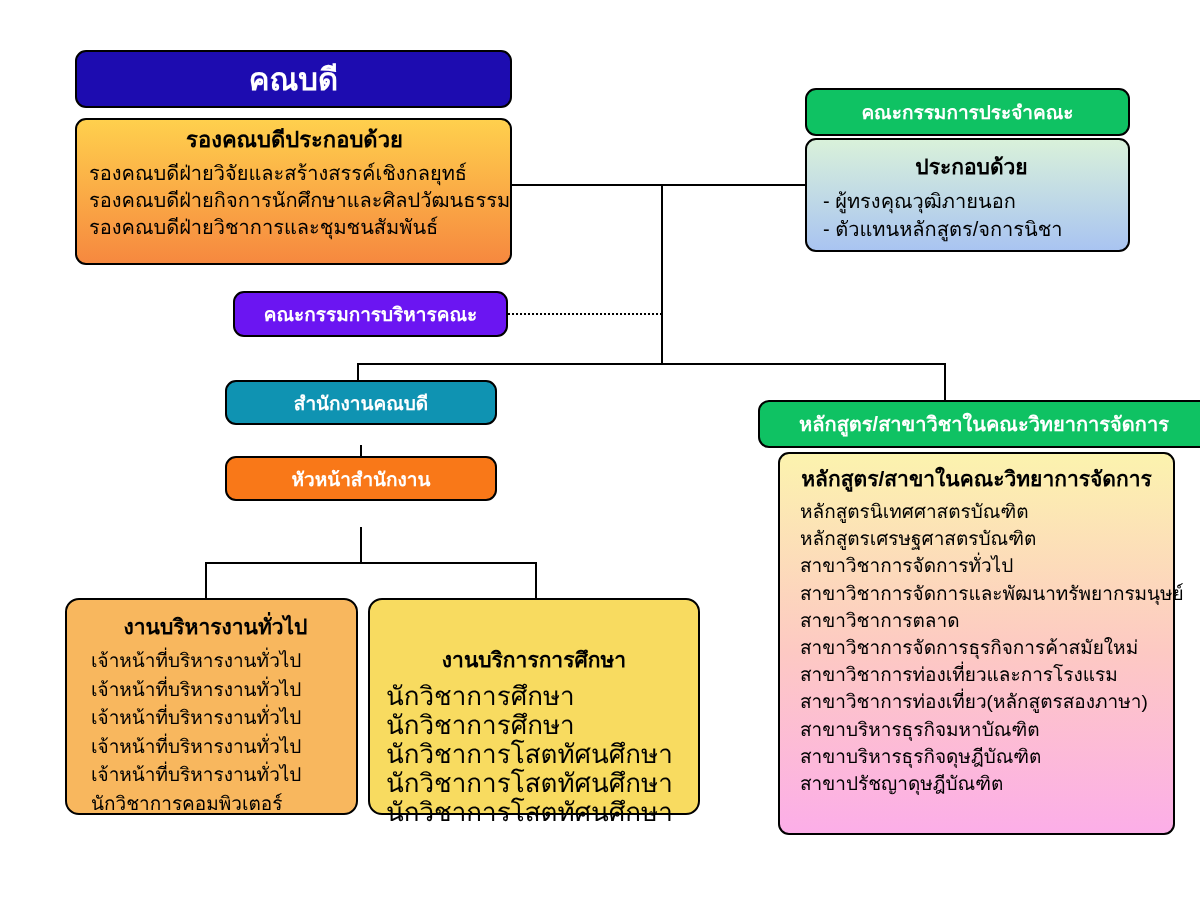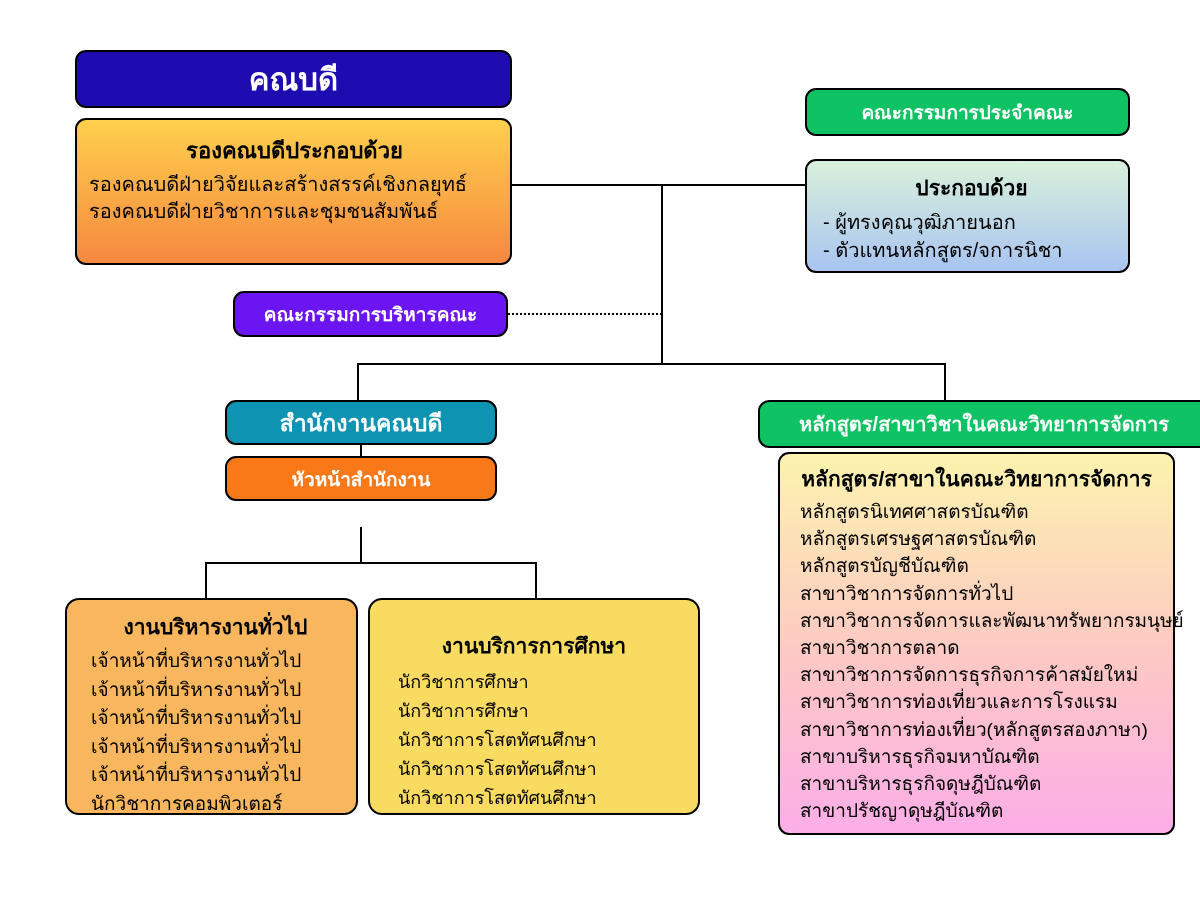--- a/index.html
+++ b/index.html
@@ -16,42 +16,42 @@
     color:#fff;font-weight:bold;text-align:center;}
   .line{position:absolute;}
   .hline{border-top:2px solid #000;height:0;}
   .vline{border-left:2px solid #000;width:0;}
   .dotline{border-top:2.5px dotted #000;height:0;}
 
   
   .dean{left:75px;top:50px;width:437px;height:58px;background:#1d0cb0;font-size:31px;}
   
   .vice{left:75px;top:118px;width:437px;height:147px;
-    background:linear-gradient(#ffd04d,#f6883f);padding:11px 10px 0 12px;}
+    background:linear-gradient(#ffd04d,#f6883f);padding:0 10px 0 12px;}
   .vice .bh{font-weight:bold;font-size:22px;text-align:center;margin:2px 0 3px 0;}
   .vice .li{font-size:20px;line-height:27px;white-space:nowrap;}
   
   .fch{left:805px;top:88px;width:325px;height:48px;background:#0fc263;font-size:19px;}
   .fcb{left:805px;top:138px;width:325px;height:114px;
-    background:linear-gradient(#d9f1da,#a9c4f1);padding:8px 8px 0 16px;margin-top:21px;}
+    background:linear-gradient(#d9f1da,#a9c4f1);padding:8px 8px 0 16px;}
   .fcb .bh{font-weight:bold;font-size:21px;text-align:center;margin:2px 0 4px 0;}
   .fcb .li{font-size:20px;line-height:28px;white-space:nowrap;}
   
   .exec{left:233px;top:291px;width:275px;height:46px;background:#6b15f2;font-size:19px;}
   
-  .doff{left:225px;top:400px;width:272px;height:45px;background:#0f93b2;font-size:23px;}
+  .doff{left:225px;top:380px;width:272px;height:45px;background:#0f93b2;font-size:19px;}
   .ohead{left:225px;top:456px;width:272px;height:45px;background:#f97818;font-size:19px;}
   
   .gadm{left:65px;top:598px;width:293px;height:217px;background:#f8b75e;padding:8px 6px 0 24px;border-radius:14px;}
   .gadm .bh{font-weight:bold;font-size:21px;text-align:center;margin:2px 10px 4px 0;}
   .gadm .li{font-size:19px;line-height:28.5px;white-space:nowrap;}
   
-  .edus{left:368px;top:598px;width:332px;height:217px;background:#f8db60;padding:29px 6px 0 16px;border-radius:14px;}
+  .edus{left:368px;top:598px;width:332px;height:217px;background:#f8db60;padding:43px 6px 0 16px;border-radius:14px;}
   .edus .bh{font-weight:bold;font-size:21px;text-align:center;margin:0 10px 6px 0;}
-  .edus .li{font-size:18px;line-height:29px;white-space:nowrap;margin-left:12px;}
+  .edus .li{font-size:26px;line-height:29px;white-space:nowrap;}
   
   .prgh{left:758px;top:400px;width:452px;height:48px;background:#0fc263;font-size:20px;}
   .prgb{left:758px;top:452px;width:397px;height:383px;
     background:linear-gradient(#fcf3ae,#fdc9c3 52%,#fcaee8);padding:6px 6px 0 20px;margin-left:20px;}
   .prgb .bh{font-weight:bold;font-size:21px;text-align:center;margin:2px 14px 3px 0;}
   .prgb .li{font-size:19px;line-height:27.2px;white-space:nowrap;}
 </style>
 </head>
 <body>
 
@@ -67,20 +67,21 @@
 <div class="line vline" style="left:205px;top:562px;height:36px;"></div>
 <div class="line vline" style="left:535px;top:562px;height:36px;"></div>
 
 <div class="box hdr dean">
   <span>คณบดี</span>
 </div>
 
 <div class="box vice">
   <div class="bh">รองคณบดีประกอบด้วย</div>
   <div class="li">รองคณบดีฝ่ายวิจัยและสร้างสรรค์เชิงกลยุทธ์</div>
+  <div class="li">รองคณบดีฝ่ายกิจการนักศึกษาและศิลปวัฒนธรรม</div>
   <div class="li">รองคณบดีฝ่ายวิชาการและชุมชนสัมพันธ์</div>
 </div>
 
 <div class="box hdr fch">
   <span>คณะกรรมการประจำคณะ</span>
 </div>
 <div class="box fcb">
   <div class="bh">ประกอบด้วย</div>
   <div class="li">- ผู้ทรงคุณวุฒิภายนอก</div>
   <div class="li">- ตัวแทนหลักสูตร/จการนิชา</div>
@@ -117,21 +118,20 @@
   <div class="li">นักวิชาการโสตทัศนศึกษา</div>
 </div>
 
 <div class="box hdr prgh">
   <span>หลักสูตร/สาขาวิชาในคณะวิทยาการจัดการ</span>
 </div>
 <div class="box prgb">
   <div class="bh">หลักสูตร/สาขาในคณะวิทยาการจัดการ</div>
   <div class="li">หลักสูตรนิเทศศาสตรบัณฑิต</div>
   <div class="li">หลักสูตรเศรษฐศาสตรบัณฑิต</div>
-  <div class="li">หลักสูตรบัญชีบัณฑิต</div>
   <div class="li">สาขาวิชาการจัดการทั่วไป</div>
   <div class="li">สาขาวิชาการจัดการและพัฒนาทรัพยากรมนุษย์</div>
   <div class="li">สาขาวิชาการตลาด</div>
   <div class="li">สาขาวิชาการจัดการธุรกิจการค้าสมัยใหม่</div>
   <div class="li">สาขาวิชาการท่องเที่ยวและการโรงแรม</div>
   <div class="li">สาขาวิชาการท่องเที่ยว(หลักสูตรสองภาษา)</div>
   <div class="li">สาขาบริหารธุรกิจมหาบัณฑิต</div>
   <div class="li">สาขาบริหารธุรกิจดุษฎีบัณฑิต</div>
   <div class="li">สาขาปรัชญาดุษฎีบัณฑิต</div>
 </div>

